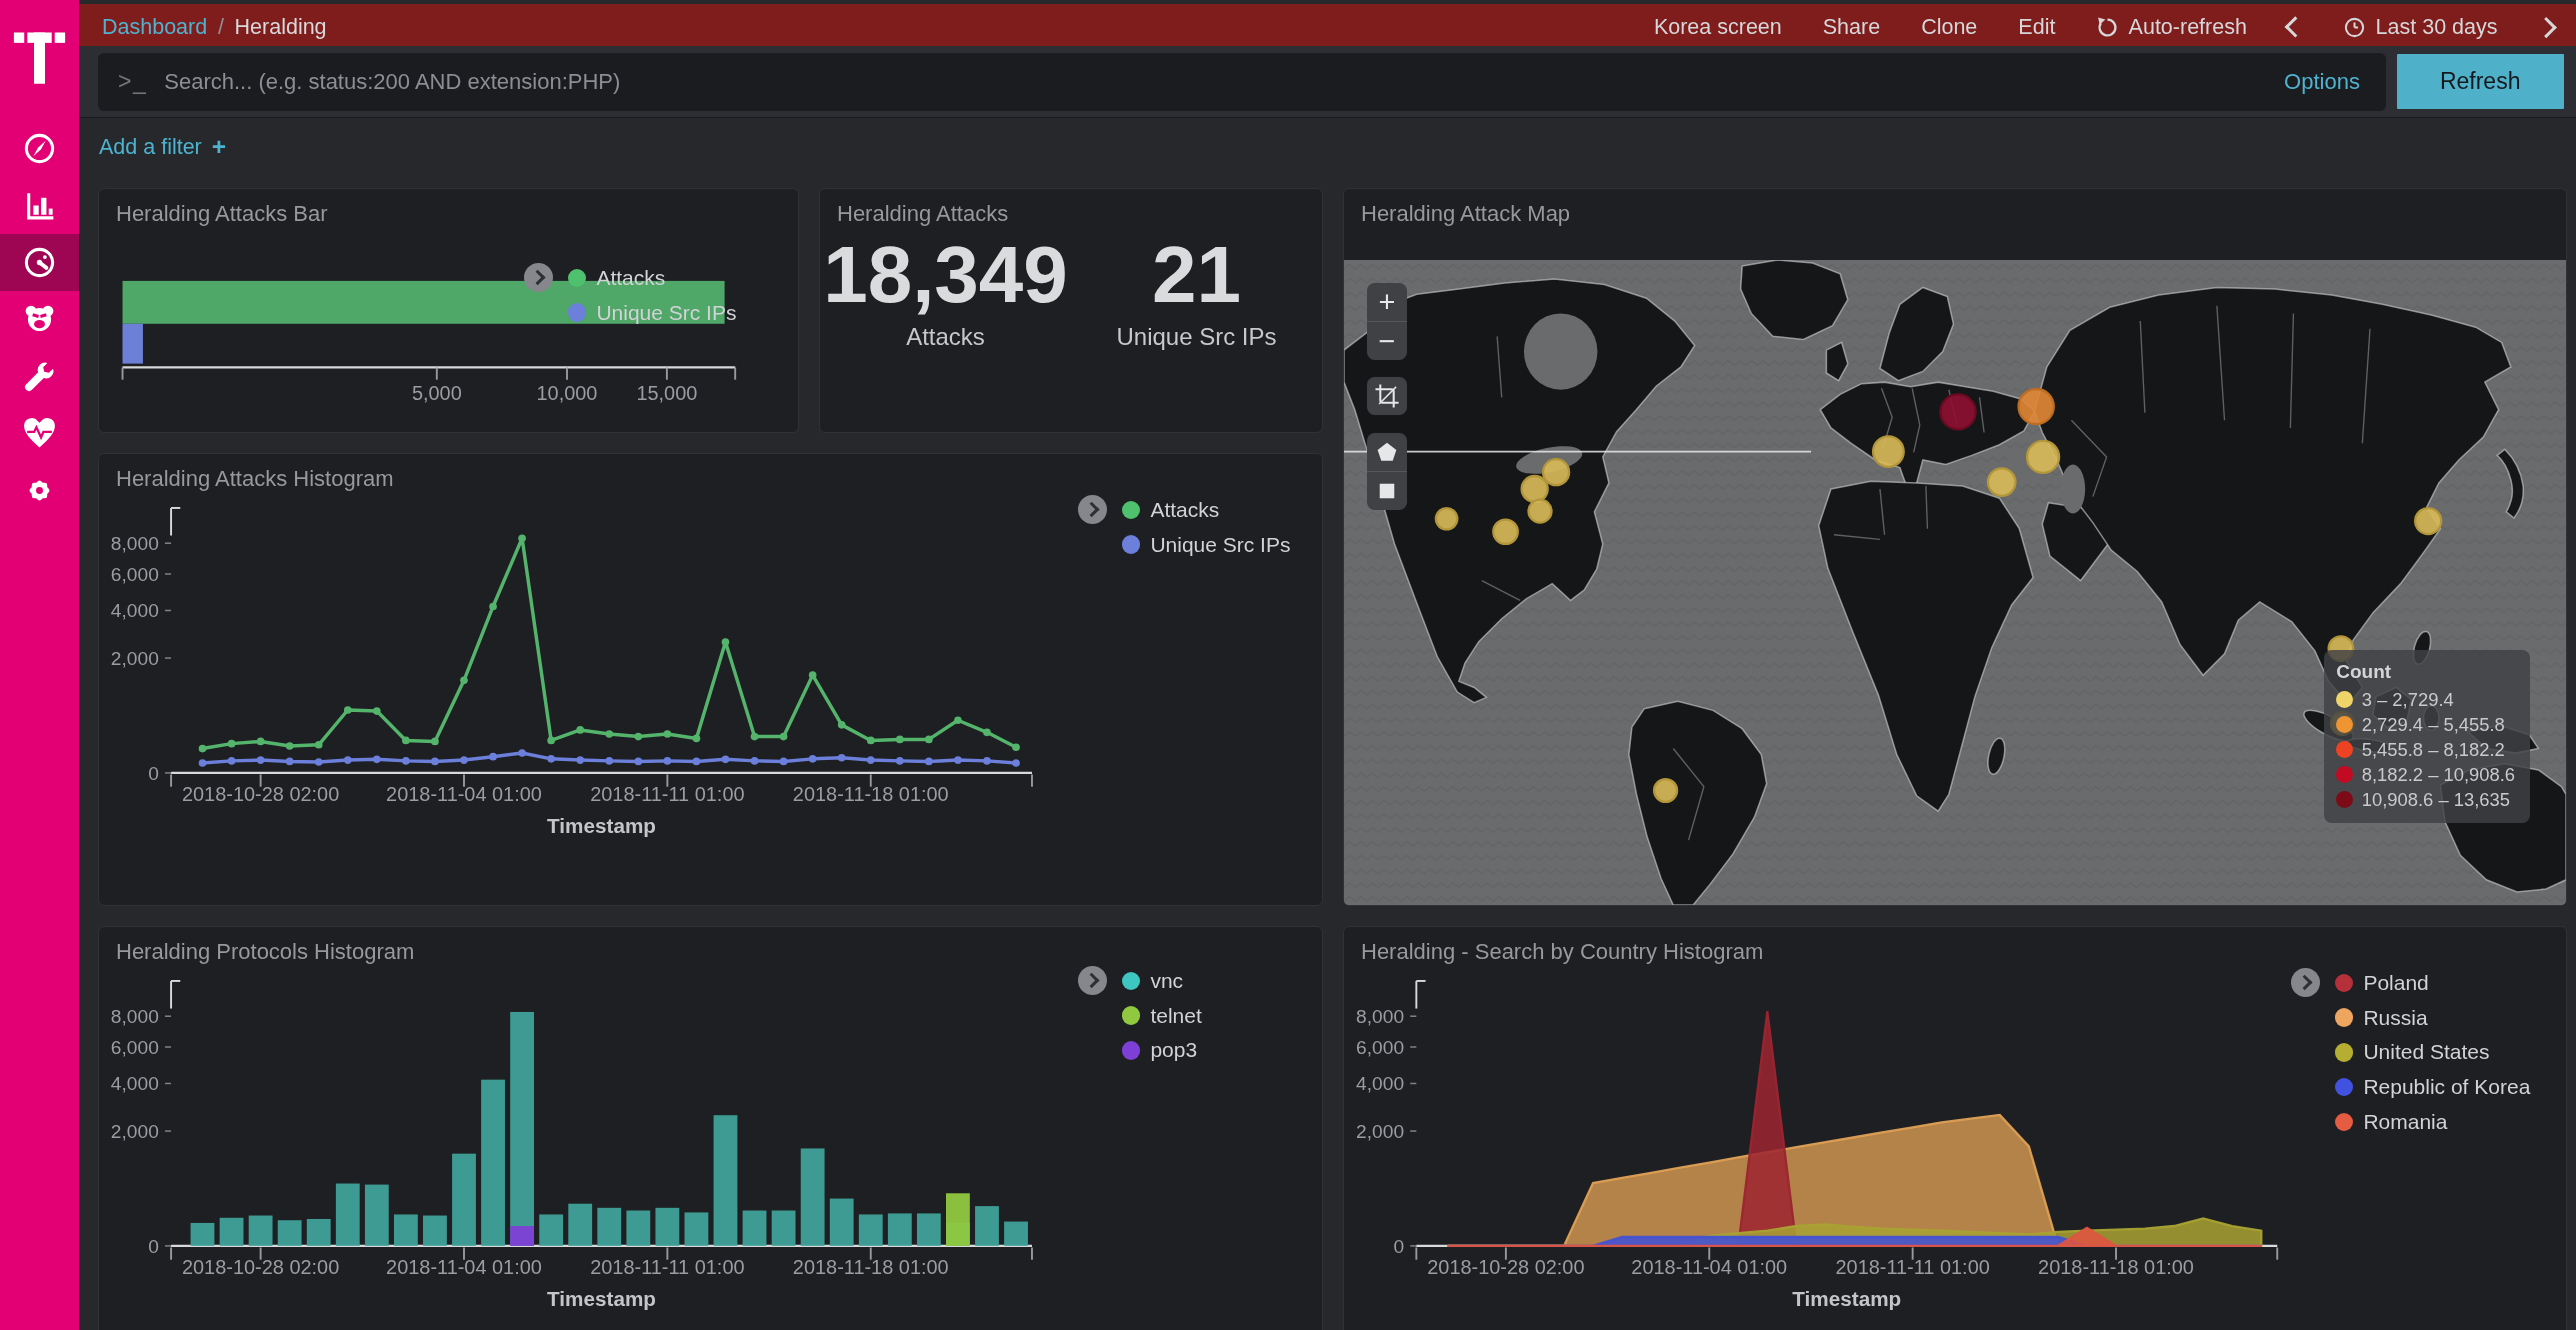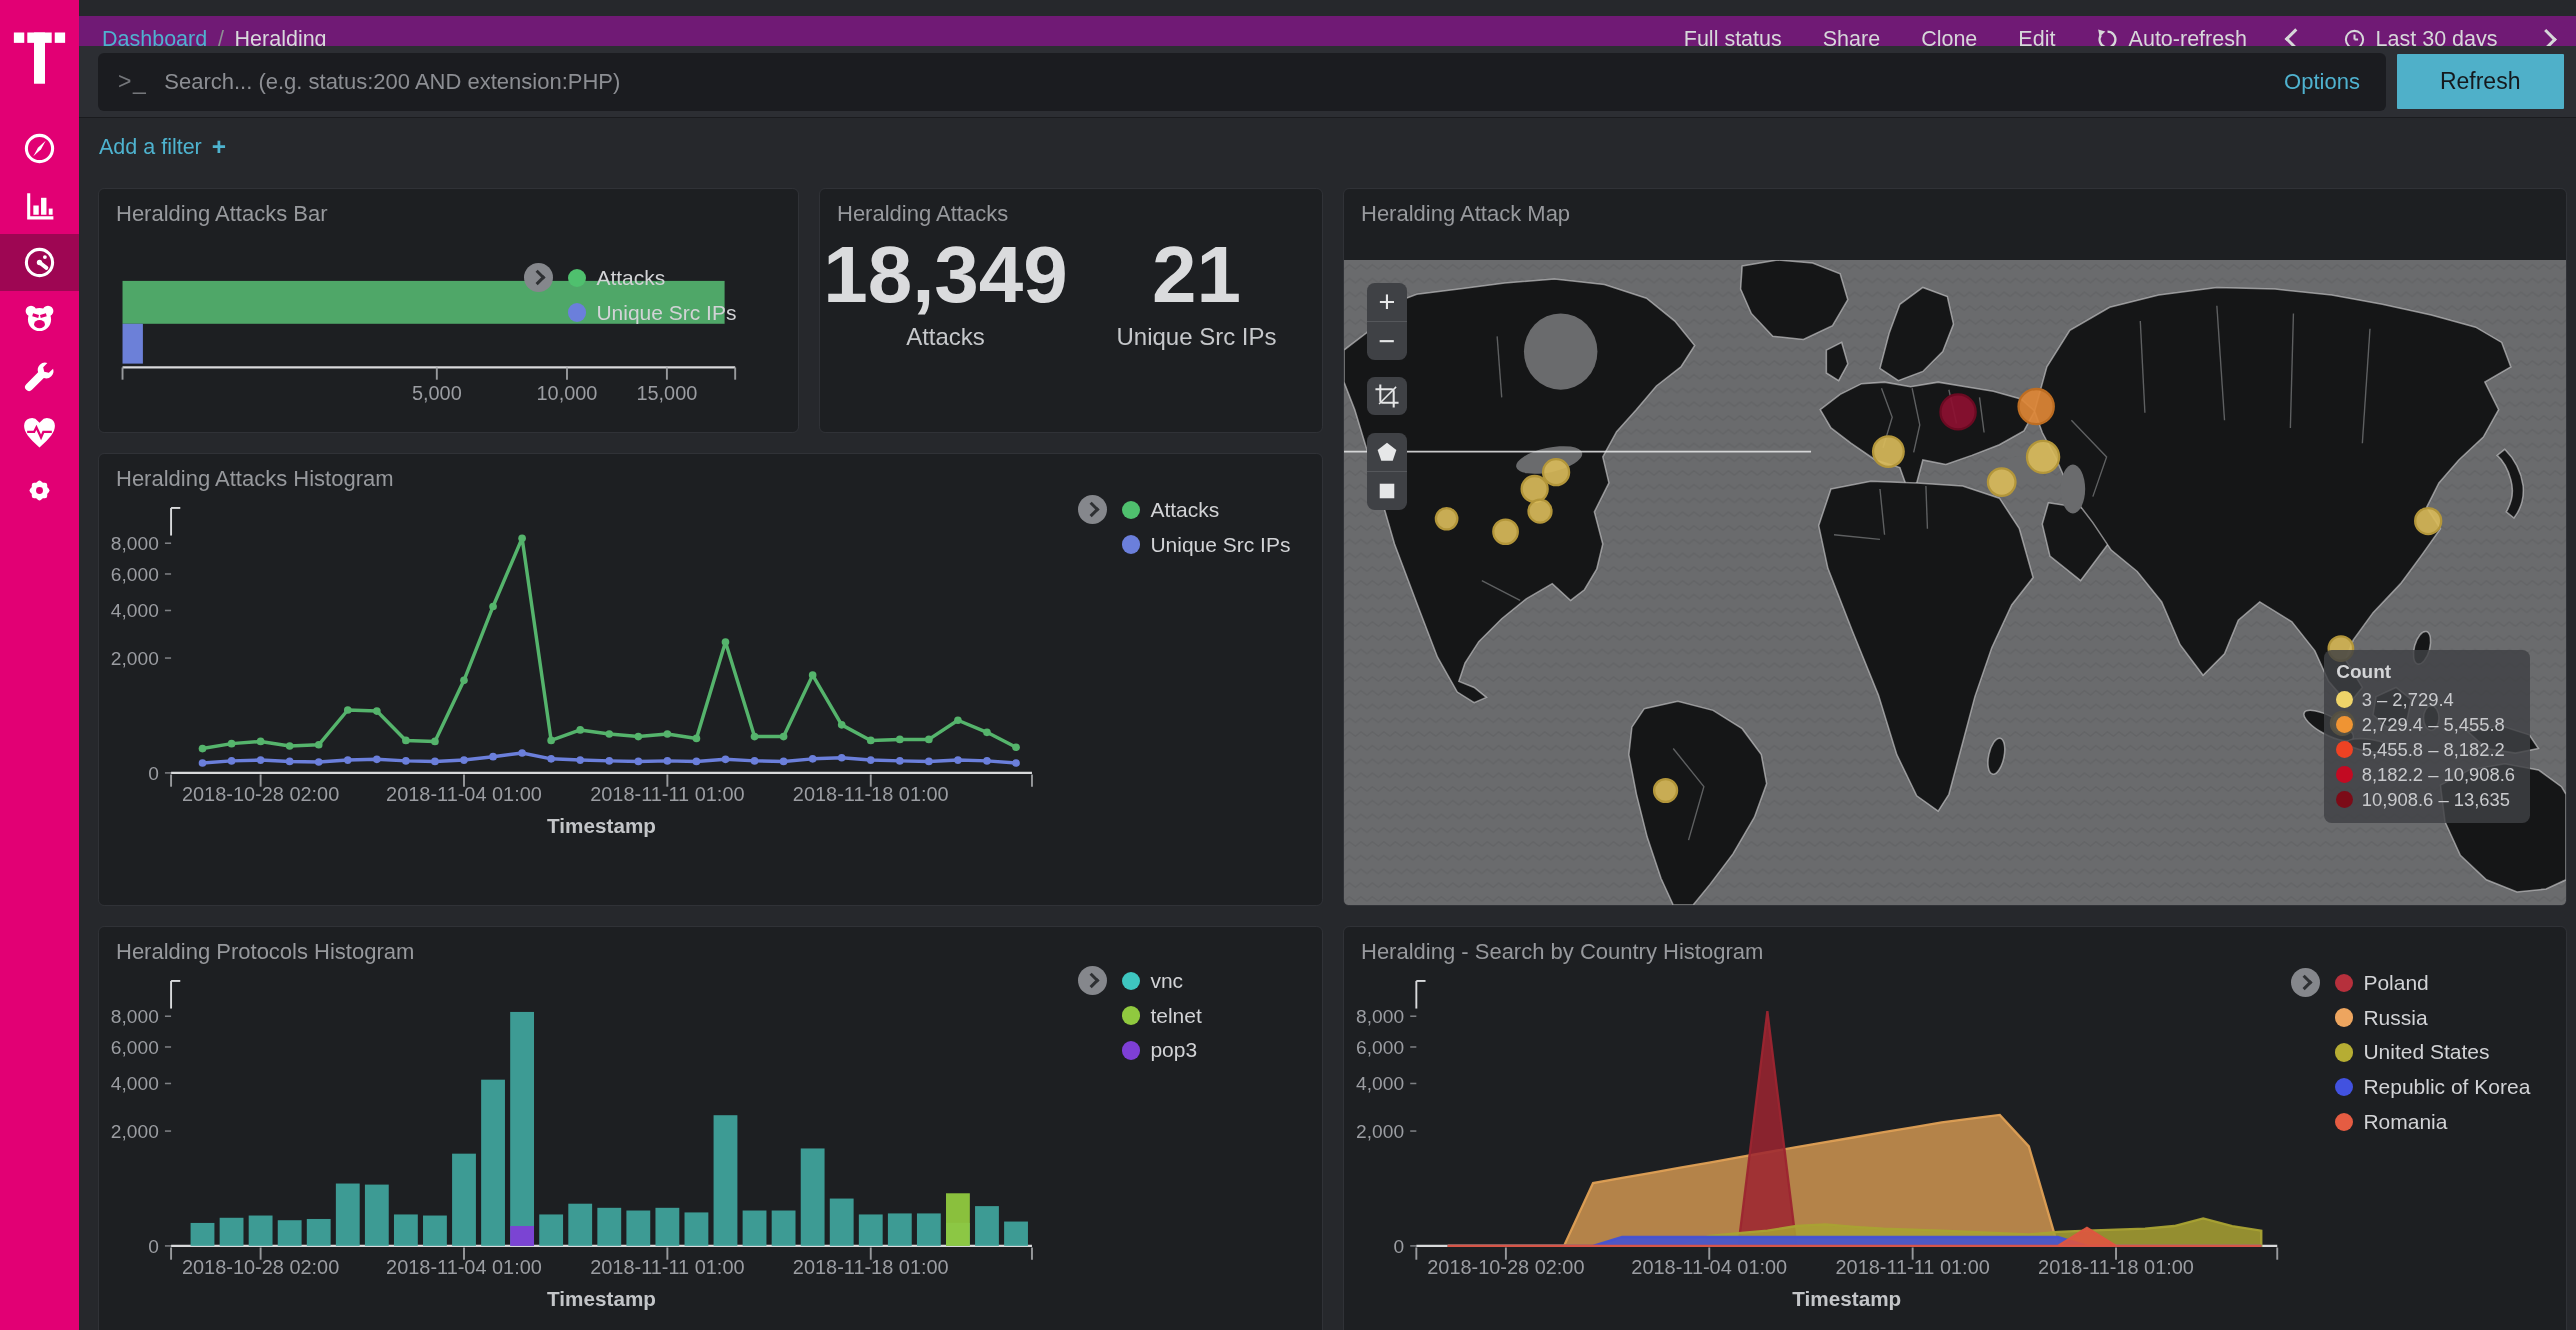--- a/index.html
+++ b/index.html
@@ -8,21 +8,21 @@
     background:#26282c;font-family:"Liberation Sans",sans-serif;
     -webkit-font-smoothing:antialiased;
   }
   
   .sidebar{position:absolute;left:0;top:0;width:79px;height:1331px;background:#e20074;z-index:10;display:flex;flex-direction:column;align-items:center}
   .logo{margin-top:14px;width:61px;height:86px;display:flex;align-items:center;justify-content:center}
   .side-items{margin-top:20px;width:100%;display:flex;flex-direction:column;align-items:center}
   .side-item{width:100%;height:57px;display:flex;align-items:center;justify-content:center;cursor:pointer}
   .side-item.active{background:#9e0653}
   
-  .topnav{position:absolute;left:79px;top:16px;width:2497px;height:46px;background:#701a75;display:flex;align-items:center;padding:0 23px;box-sizing:border-box;z-index:5}
+  .topnav{position:absolute;left:79px;top:4px;width:2497px;height:46px;background:#7f1d1d;display:flex;align-items:center;padding:0 23px;box-sizing:border-box;z-index:5}
   .crumbs{font-size:21.5px;display:flex;gap:10.7px;align-items:center}
   .crumb-root{color:#4fb2cf;cursor:pointer}
   .crumb-sep{color:#8e9094}
   .crumb-cur{color:#d8d9db}
   .nav-right{margin-left:auto;display:flex;align-items:center;gap:41px;font-size:21.5px;color:#d6d7d9}
   .nav-item{cursor:pointer;display:flex;align-items:center;gap:9.2px;white-space:nowrap}
   .chev{display:inline-block;width:11.5px;height:11.5px;border-top:3.1px solid #d6d7d9;border-right:3.1px solid #d6d7d9}
   .chev.left{transform:rotate(-135deg)}
   .chev.right{transform:rotate(45deg)}
   
@@ -140,21 +140,21 @@
   </div>
 </nav>
 
 <header class="topnav">
   <div class="crumbs">
     <span class="crumb-root">Dashboard</span>
     <span class="crumb-sep">/</span>
     <span class="crumb-cur">Heralding</span>
   </div>
   <div class="nav-right">
-    <span class="nav-item">Full status</span>
+    <span class="nav-item">Korea screen</span>
     <span class="nav-item">Share</span>
     <span class="nav-item">Clone</span>
     <span class="nav-item">Edit</span>
     <span class="nav-item">
       <svg width="23" height="23" viewBox="0 0 32 32">
         <path d="M16 5 a11 11 0 1 1 -9.2 5" fill="none" stroke="#d6d7d9" stroke-width="3.2"></path>
         <polygon points="3,2 13,5 5,12" fill="#d6d7d9"></polygon>
       </svg>
       <span>Auto-refresh</span>
     </span>

